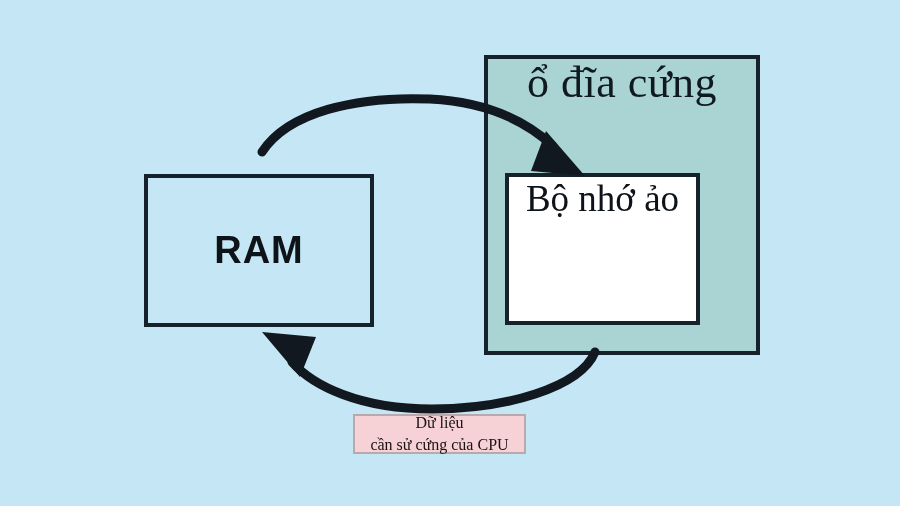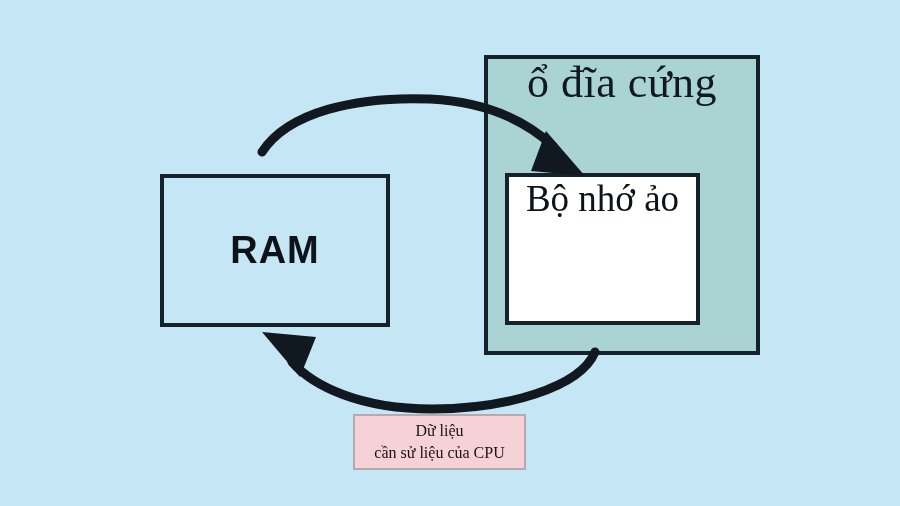--- a/index.html
+++ b/index.html
@@ -73,21 +73,20 @@
     left: 144px;
     top: 174px;
     width: 230px;
     height: 153px;
     background: transparent;
     border: 4px solid #16222b;
     box-sizing: border-box;
     display: flex;
     align-items: center;
     justify-content: center;
-    margin-left: 16px;
   }
 
   .ram-label {
     font-family: "Liberation Sans", "DejaVu Sans", sans-serif;
     font-weight: bold;
     font-size: 38px;
     letter-spacing: 1px;
     color: #0d1318;
     white-space: nowrap;
   }
@@ -113,21 +112,21 @@
     width: 169px;
     height: 35px;
     font-size: 17px;
     white-space: nowrap;
   }
 
   .pink-label-bottom {
     left: 353px;
     top: 414px;
     width: 173px;
-    height: 56px;
+    height: 40px;
     font-size: 16px;
     line-height: 1.35;
   }
 
   .pink-label-bottom .line {
     white-space: nowrap;
     display: block;
   }
 
   
@@ -166,16 +165,16 @@
 
     <g>
       <path d="M 595,352 C 580,388 505,409 432,409 C 360,409 313,386 292,362" fill="none" stroke="#11181f" stroke-width="9" stroke-linecap="round"></path>
       <path d="M 300,377 L 262,332 L 316,337 Z" fill="#11181f"></path>
     </g>
   </svg>
 
 
   <div class="pink-label pink-label-bottom">
     <span class="line">Dữ liệu</span>
-    <span class="line">cần sử liệu của CPU</span>
+    <span class="line">cần sử cứng của CPU</span>
   </div>
 
 </div>
 
 </body></html>

